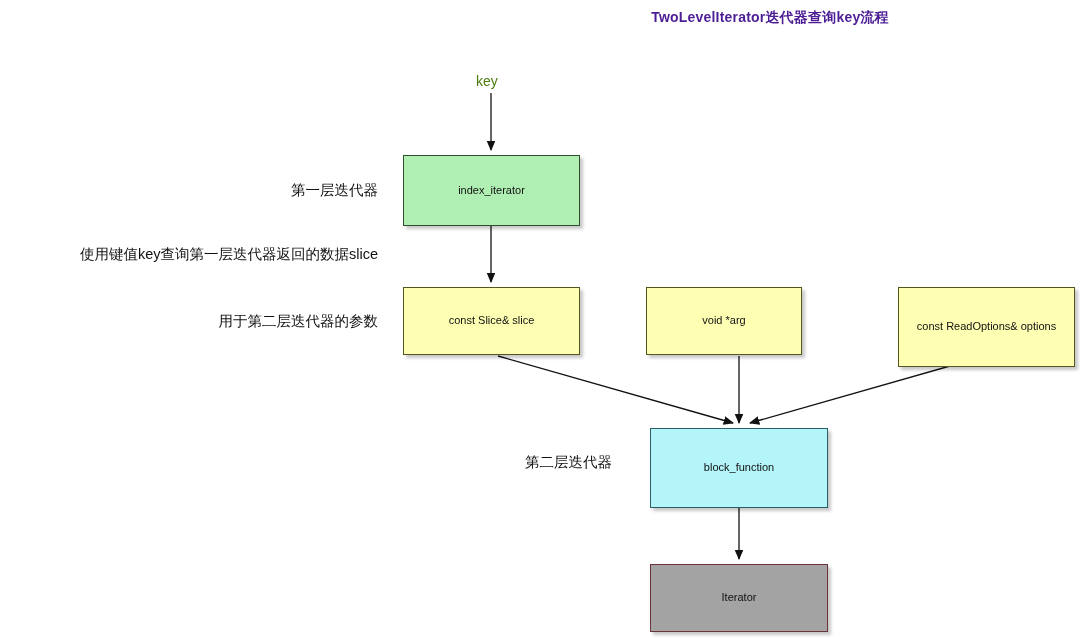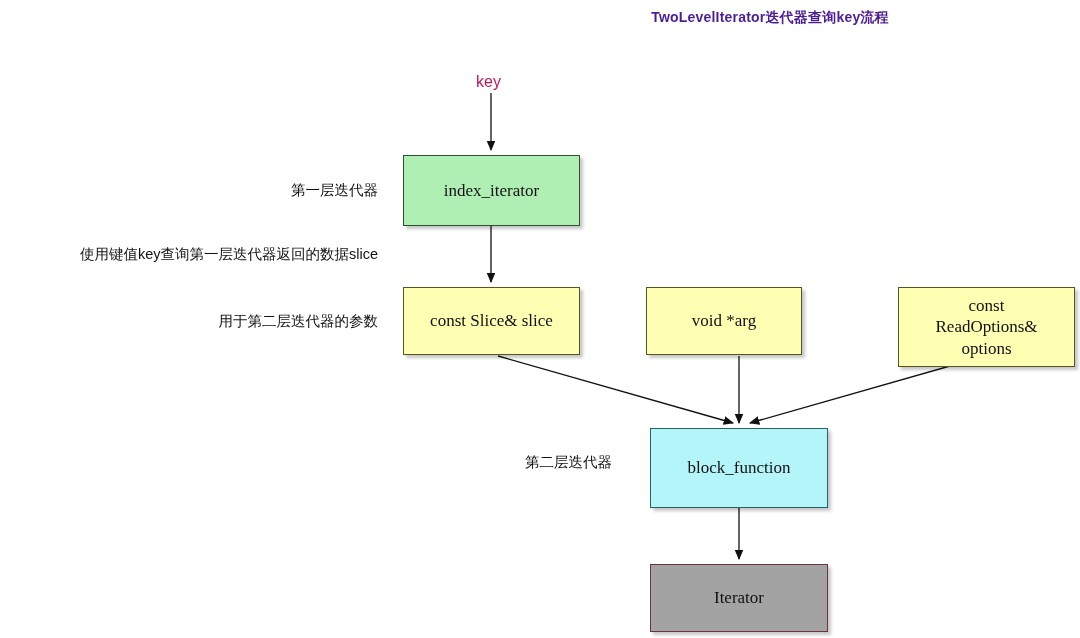--- a/index.html
+++ b/index.html
@@ -44,25 +44,24 @@
     transform: translateX(230px);
   }
   .node {
     position: absolute;
     box-sizing: border-box;
     border: 1.4px solid #3b3b20;
     display: flex;
     align-items: center;
     justify-content: center;
     text-align: center;
-    font-size: 17px;
+    font-size: 11px;
     line-height: 1.25;
     color: #111111;
     box-shadow: 3px 3px 3px rgba(0,0,0,0.22);
-    font-family: Liberation Serif, serif;
   }
   .node.green {
     background: #b0efb4;
     border-color: #2f4f2f;
   }
   .node.yellow {
     background: #feffb3;
     border-color: #55551f;
   }
   .node.cyan {
@@ -75,22 +74,22 @@
   }
   .side-label {
     position: absolute;
     font-size: 14.5px;
     color: #111111;
     white-space: nowrap;
     text-align: right;
   }
   .edge-label {
     position: absolute;
-    font-size: 16px;
-    color: #be185d;
+    font-size: 14px;
+    color: #4d7c0f;
     white-space: nowrap;
   }
 </style>
 </head>
 <body>
 
 <div id="diagram-canvas">
 
   <div class="title"><span class="t-inner">TwoLevelIterator迭代器查询key流程</span></div>
 

